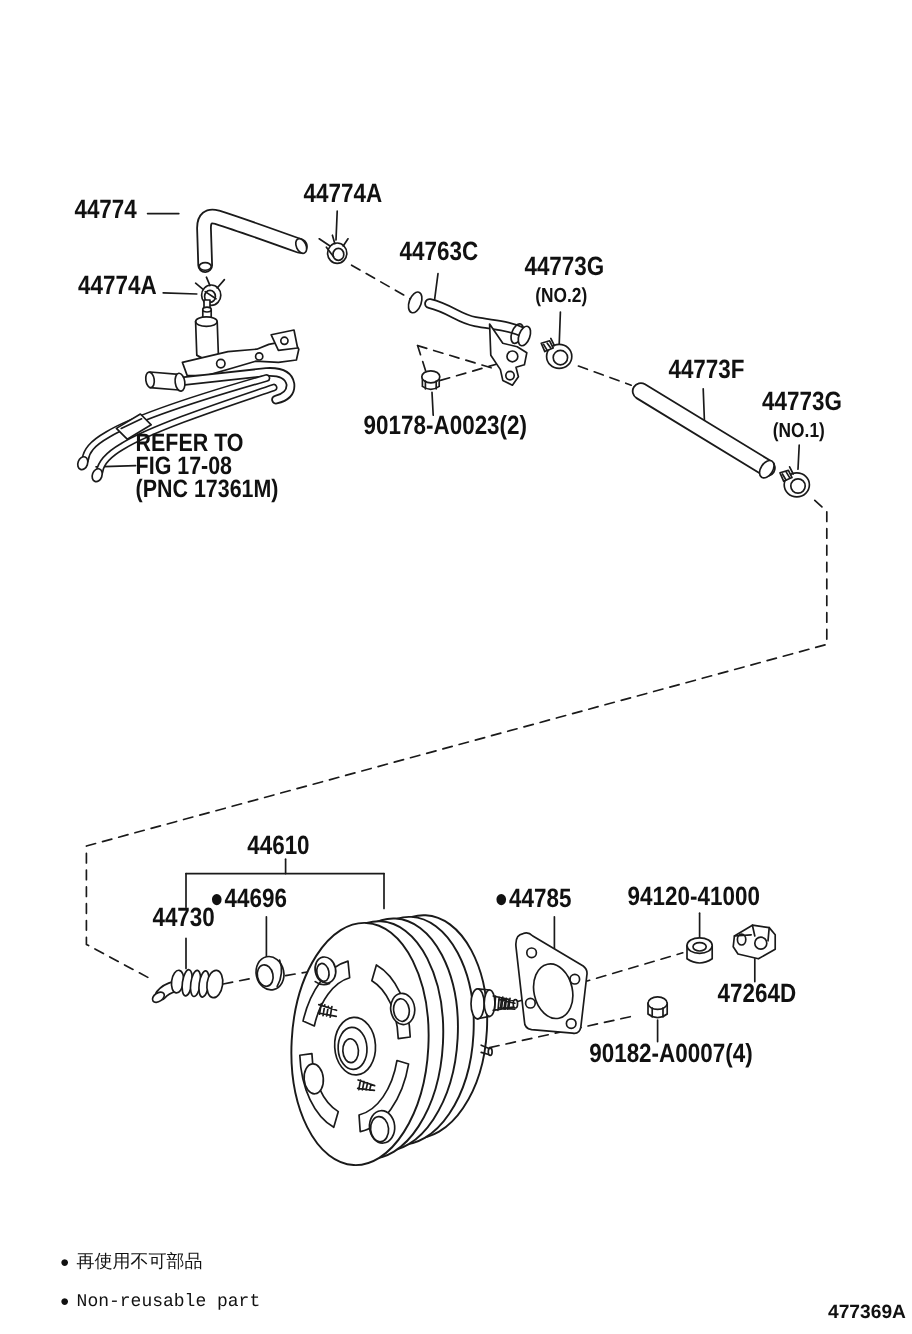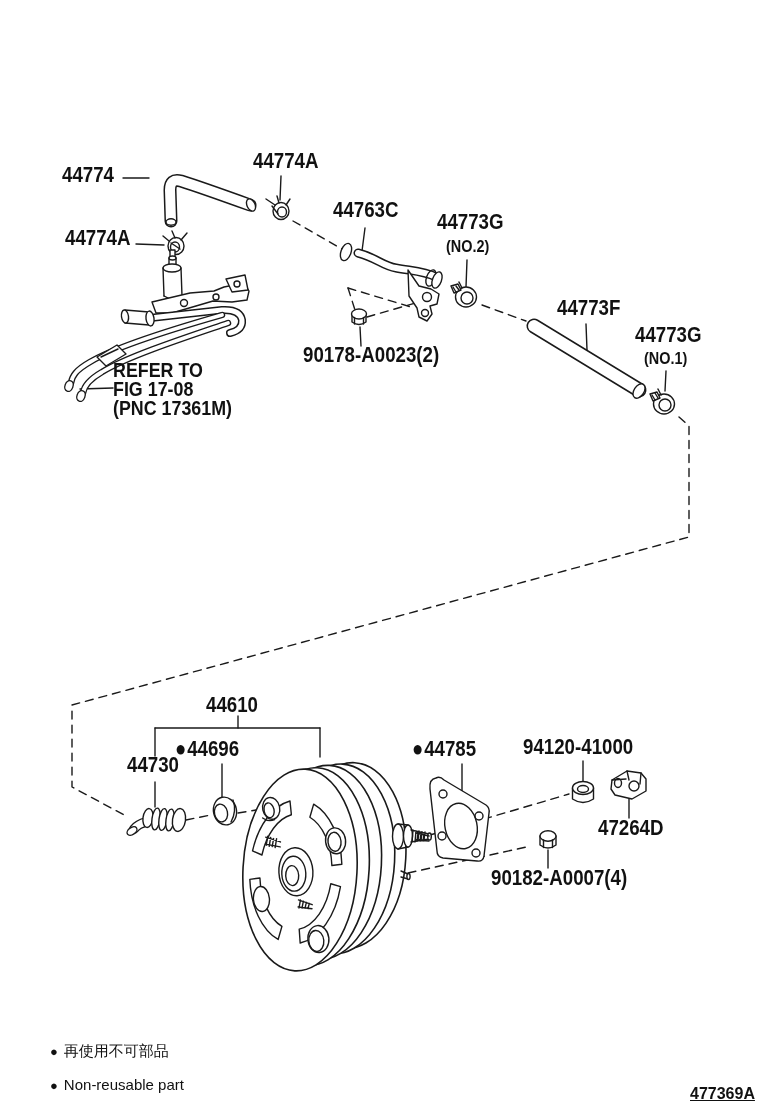--- a/index.html
+++ b/index.html
@@ -5,24 +5,24 @@
   html,body{margin:0;padding:0;background:#ffffff;}
   .stage{position:relative;width:760px;height:1112px;background:#fff;overflow:hidden;
          font-family:"Liberation Sans",sans-serif;}
   svg{position:absolute;left:0;top:0;}
   .lbl{position:absolute;font-family:"Liberation Sans",sans-serif;font-weight:700;
        font-size:22px;line-height:1;color:#111;white-space:nowrap;
        transform:scaleX(.85);transform-origin:0 0;letter-spacing:0;}
   .sub{font-size:17px;font-weight:700;}
   .refer{font-size:21px;line-height:19px;}
   .legend{position:absolute;font-size:15px;font-weight:400;color:#111;white-space:nowrap;
-          font-family:Liberation Sans, sans-serif;}
+          font-family:Liberation Mono, monospace;}
   .legend .b{font-size:13px;margin-right:6px;}
   .doccode{position:absolute;font-size:16px;font-weight:600;color:#111;
-           font-family:"Liberation Sans",sans-serif;text-decoration:underline;}
+           font-family:"Liberation Sans",sans-serif;}
   .bul{margin-right:1px;}
 </style>
 </head>
 <body>
 
 <div class="stage">
 
 <svg width="760" height="1112" viewBox="0 0 760 1112">
   <g fill="none" stroke="#1a1a1a" stroke-width="1.4" stroke-linecap="round" stroke-linejoin="round">
 

